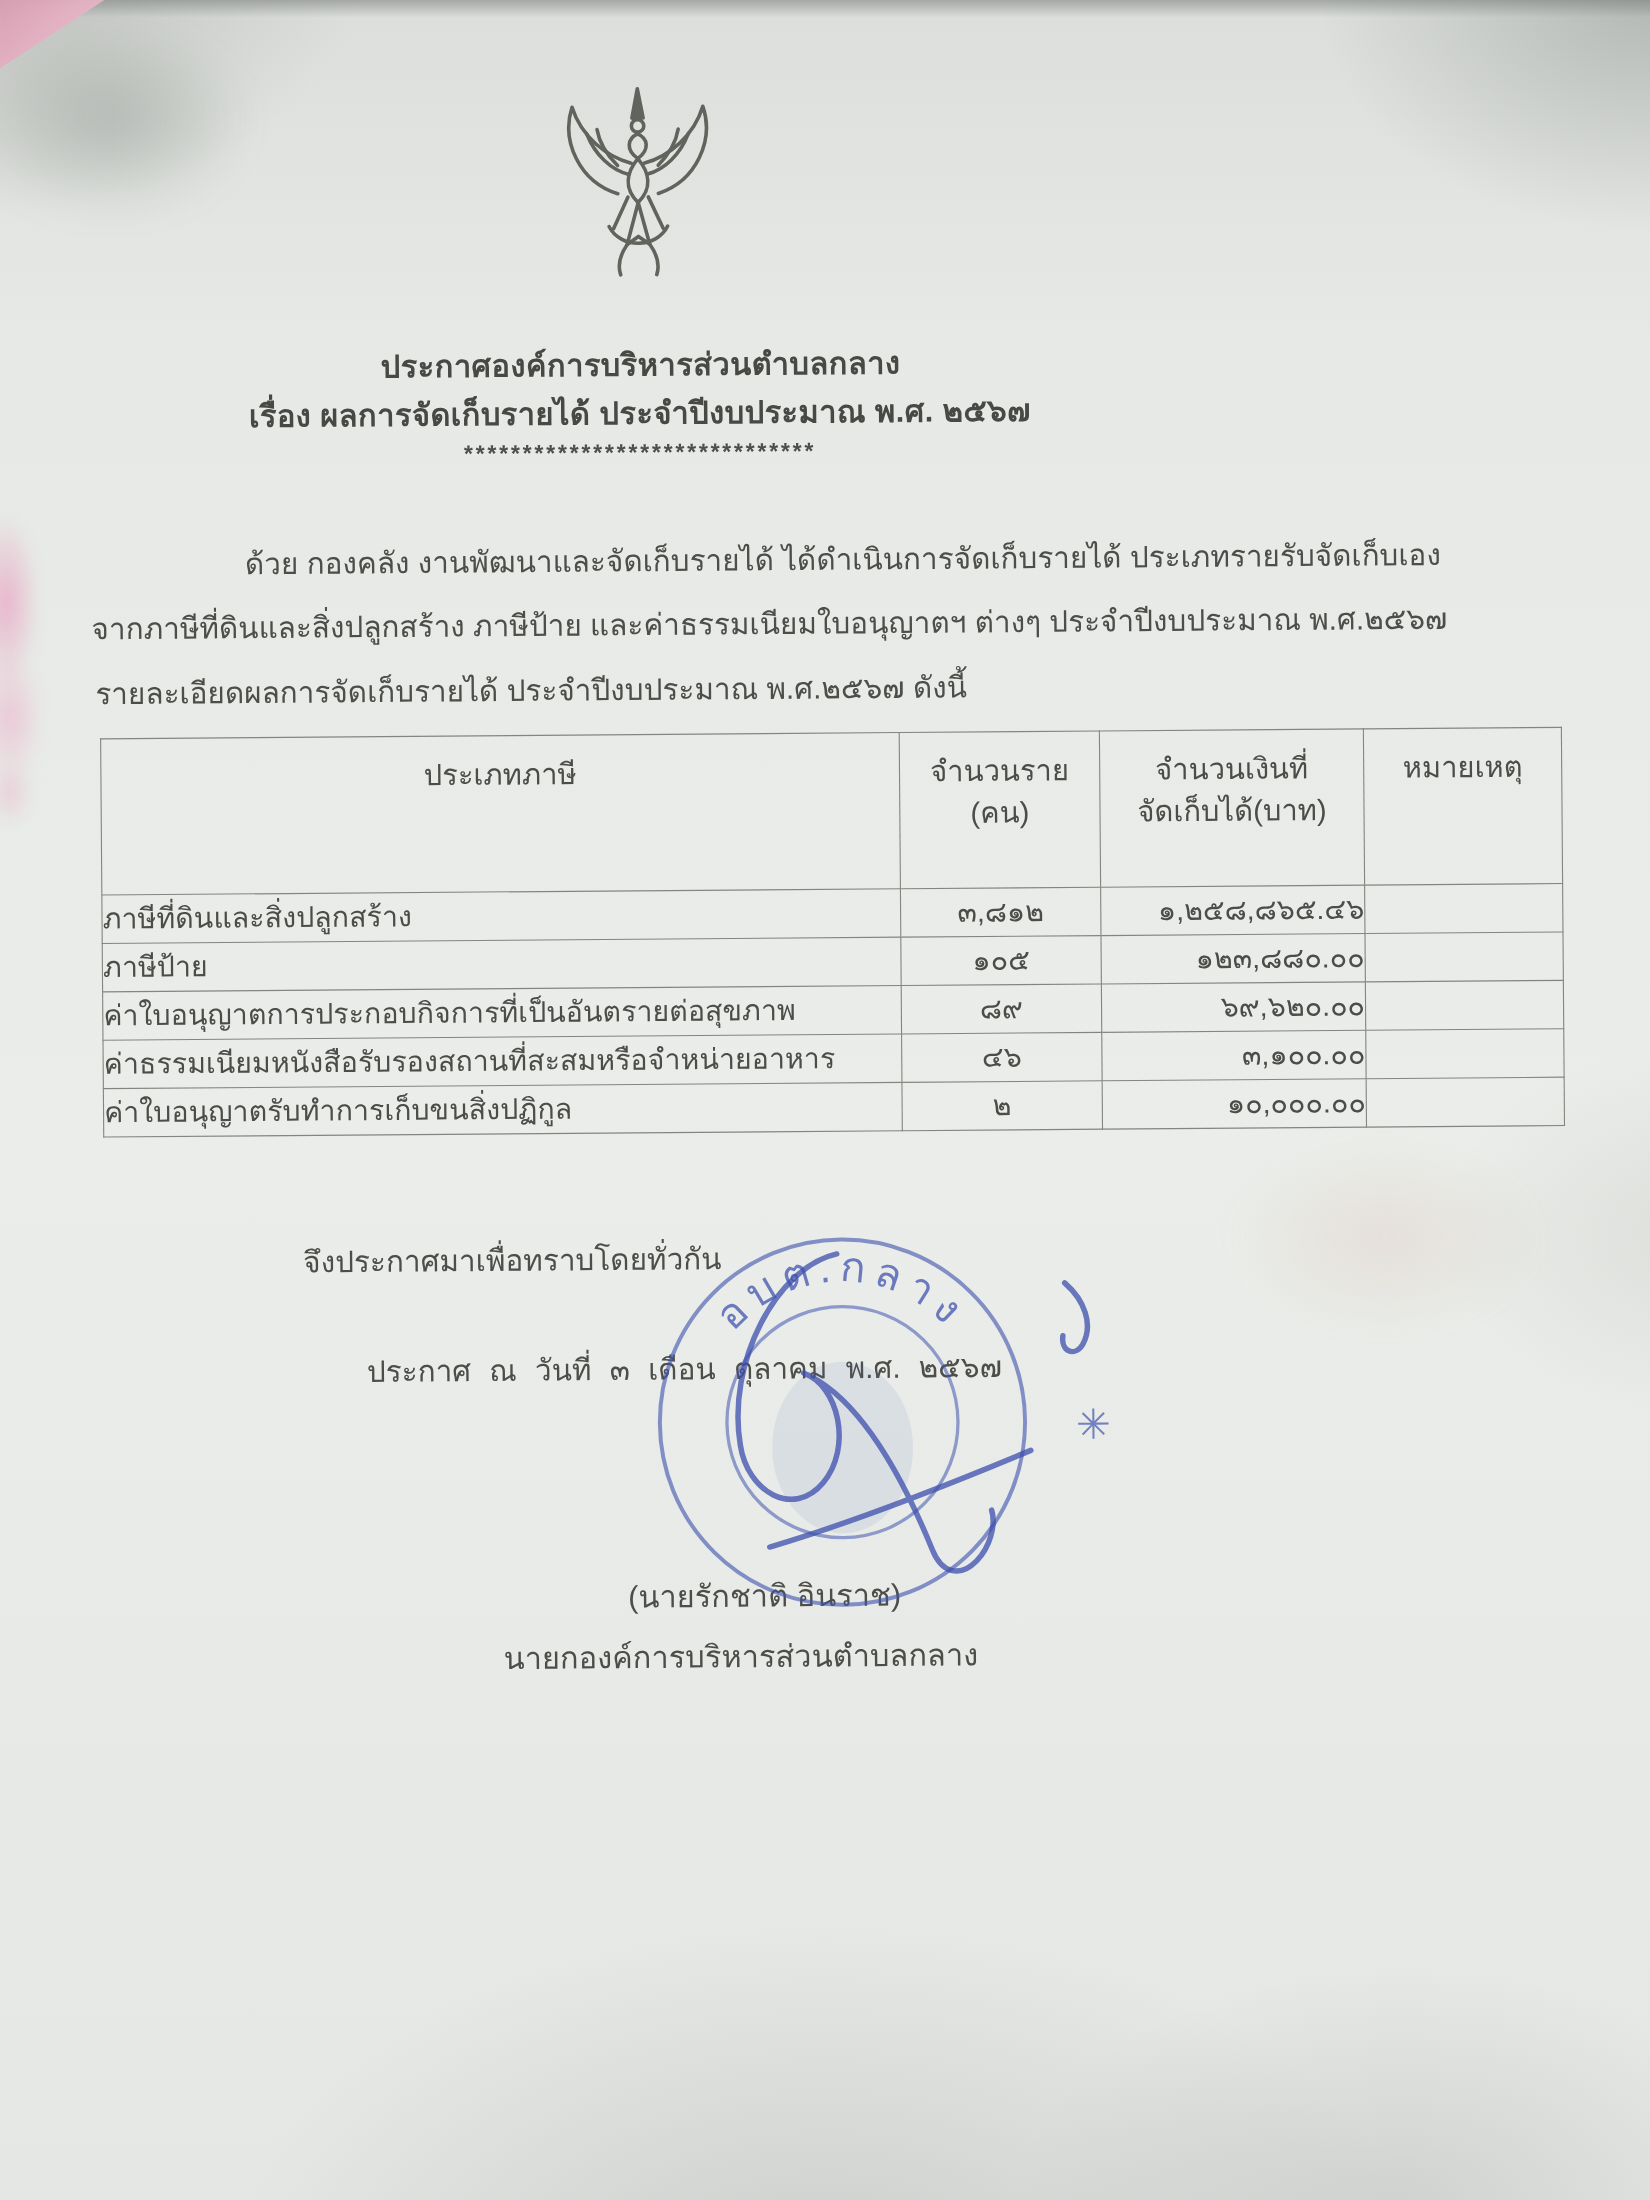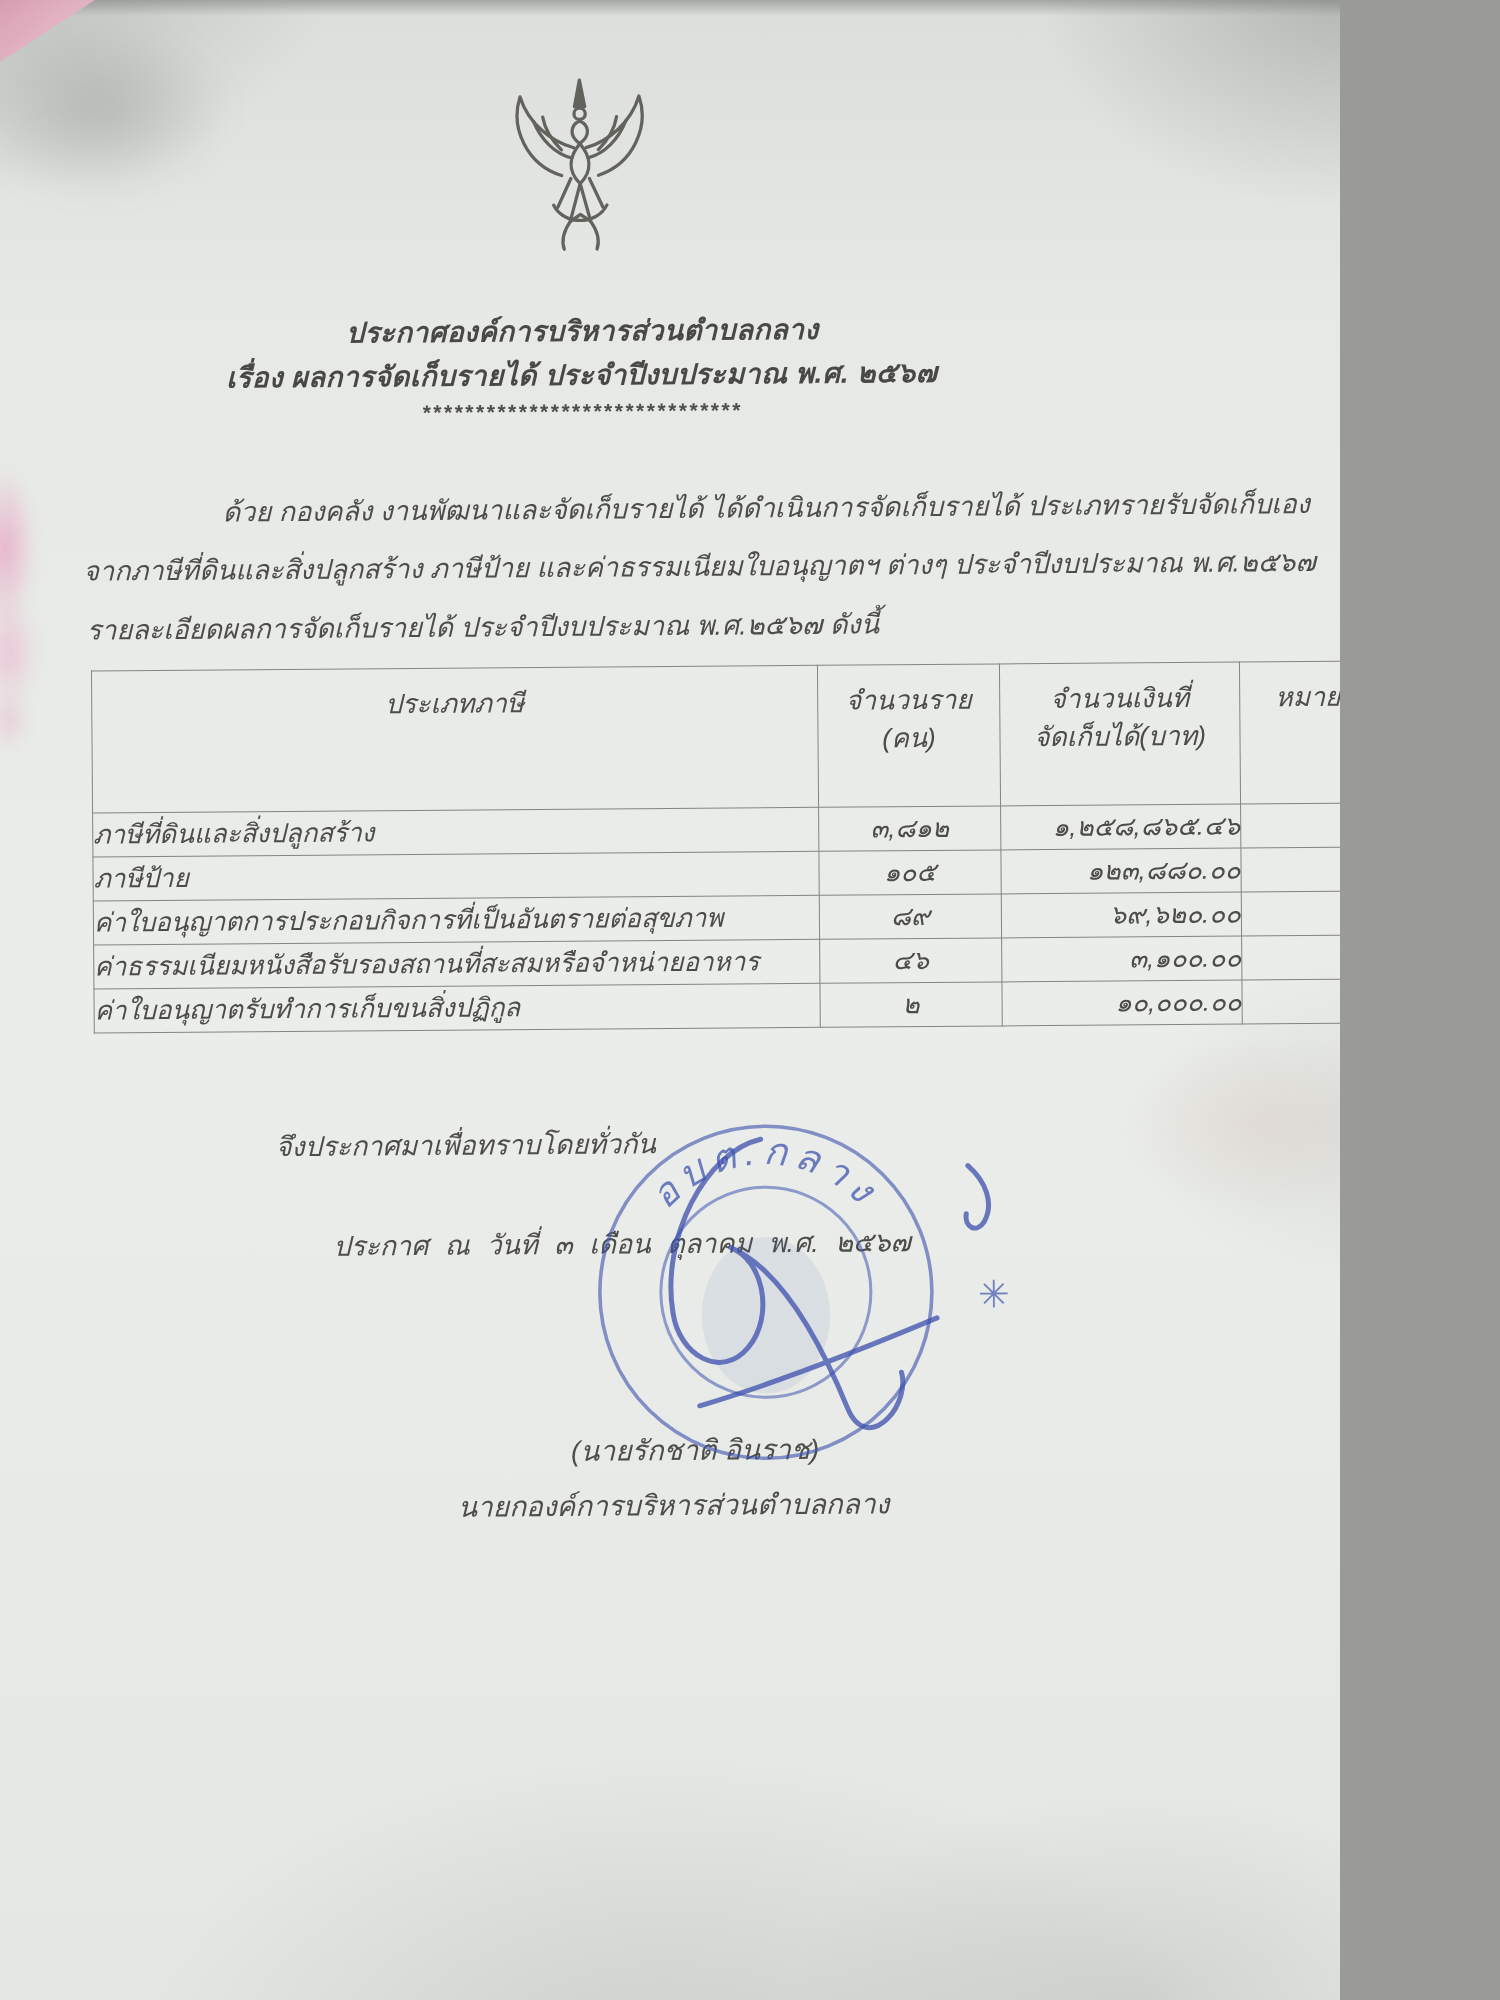--- a/index.html
+++ b/index.html
@@ -1,27 +1,26 @@
 <!DOCTYPE html>
 <html><head>
 <meta charset="utf-8">
 <style>
   html,body{margin:0;padding:0;background:#9a9a98;}
   .page{
-    position:relative;width:1340px;height:2000px;overflow:hidden;
+    position:relative;width:1500px;height:2000px;overflow:hidden;
     font-family:"Liberation Sans","DejaVu Sans",sans-serif;
     color:#4b4b47;
     background:
       radial-gradient(430px 300px at 100% 0%, rgba(122,127,123,.40), transparent 70%),
       radial-gradient(520px 340px at -2% -2%, rgba(128,132,127,.36), transparent 70%),
       radial-gradient(760px 460px at 50% 104%, rgba(138,142,137,.28), transparent 72%),
       radial-gradient(340px 240px at 103% 56%, rgba(150,150,146,.16), transparent 70%),
       radial-gradient(500px 300px at 85% 100%, rgba(135,138,134,.22), transparent 70%),
       linear-gradient(180deg,#dbdeda 0%,#e6e9e5 16%,#eaede9 52%,#e4e7e3 100%);
-    font-style: italic;
   }
   .shade,.stain{position:absolute;pointer-events:none;}
   .topstrip{left:0;top:0;width:1500px;height:16px;background:linear-gradient(180deg,rgba(120,124,120,.55),rgba(120,124,120,0));}
   .pink-corner{left:-6px;top:-6px;width:110px;height:72px;background:linear-gradient(135deg,#d89cb1,#e7b6c7 60%,rgba(231,182,199,0));clip-path:polygon(0 0,100% 0,0 100%);filter:blur(4px);opacity:.95;}
   .pink-a{left:-26px;top:468px;width:62px;height:160px;border-radius:50%;background:radial-gradient(closest-side,#e9aec8,rgba(233,174,200,0));filter:blur(6px);opacity:.9;}
   .pink-b{left:-20px;top:592px;width:58px;height:120px;border-radius:50%;background:radial-gradient(closest-side,#ecb6ce,rgba(236,182,206,0));filter:blur(7px);opacity:.7;}
   .pink-c{left:-12px;top:688px;width:42px;height:64px;border-radius:50%;background:radial-gradient(closest-side,#e9b2ca,rgba(233,178,202,0));filter:blur(6px);opacity:.5;}
   .warm-blotch{left:1120px;top:1040px;width:280px;height:170px;border-radius:50%;background:radial-gradient(closest-side,rgba(214,178,168,.22),rgba(214,178,168,0));filter:blur(12px);}
   .gray-blob{left:-30px;top:20px;width:260px;height:180px;border-radius:50%;background:radial-gradient(closest-side,rgba(110,115,110,.30),rgba(110,115,110,0));filter:blur(14px);}
 

